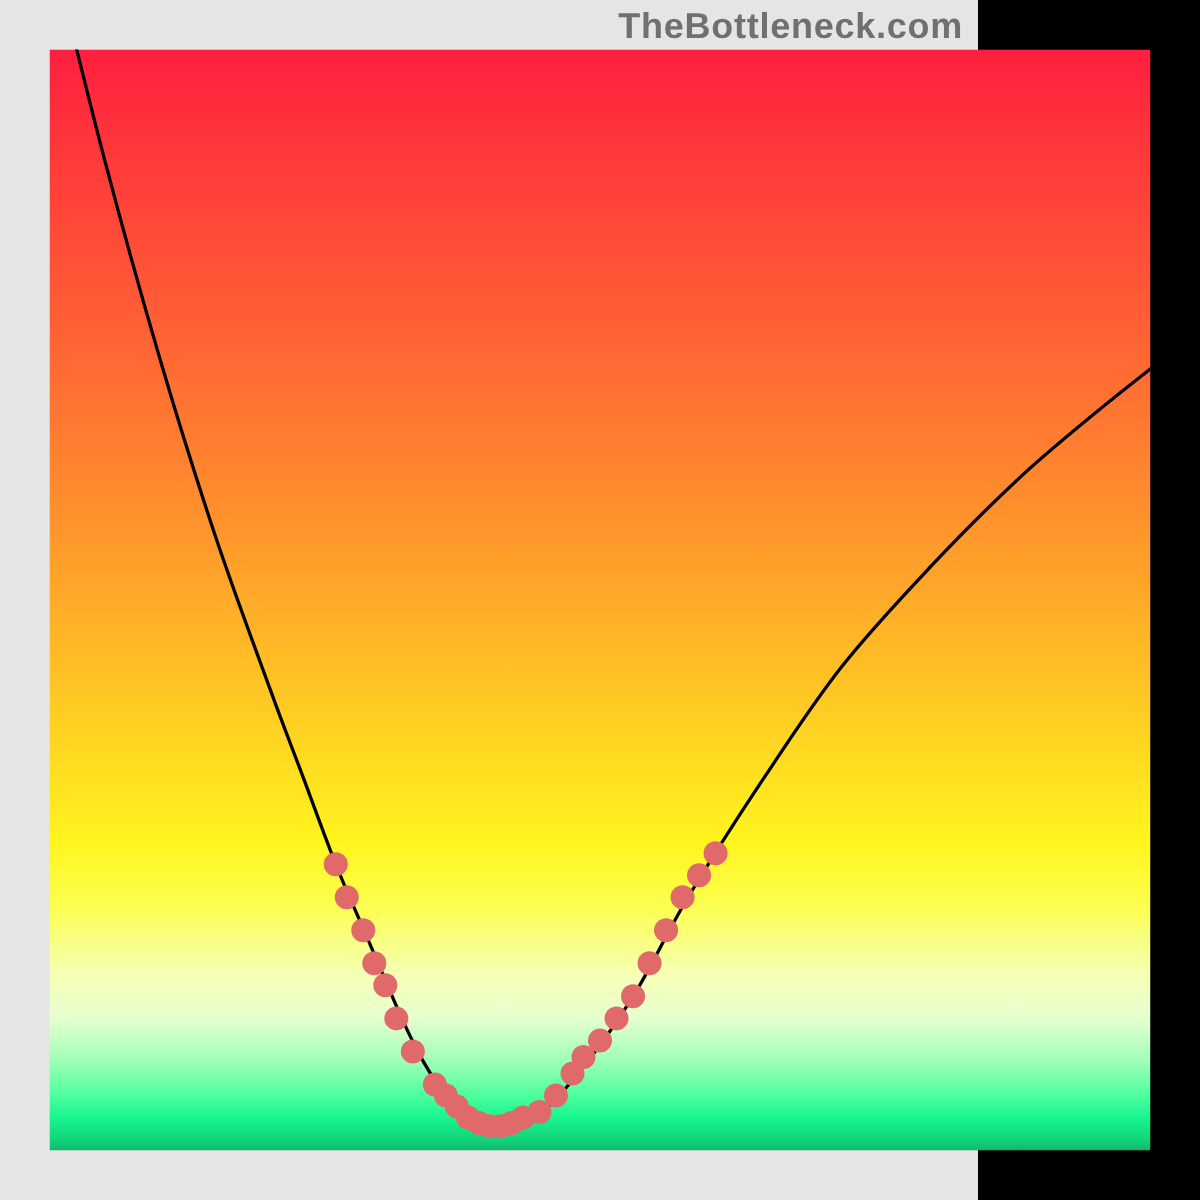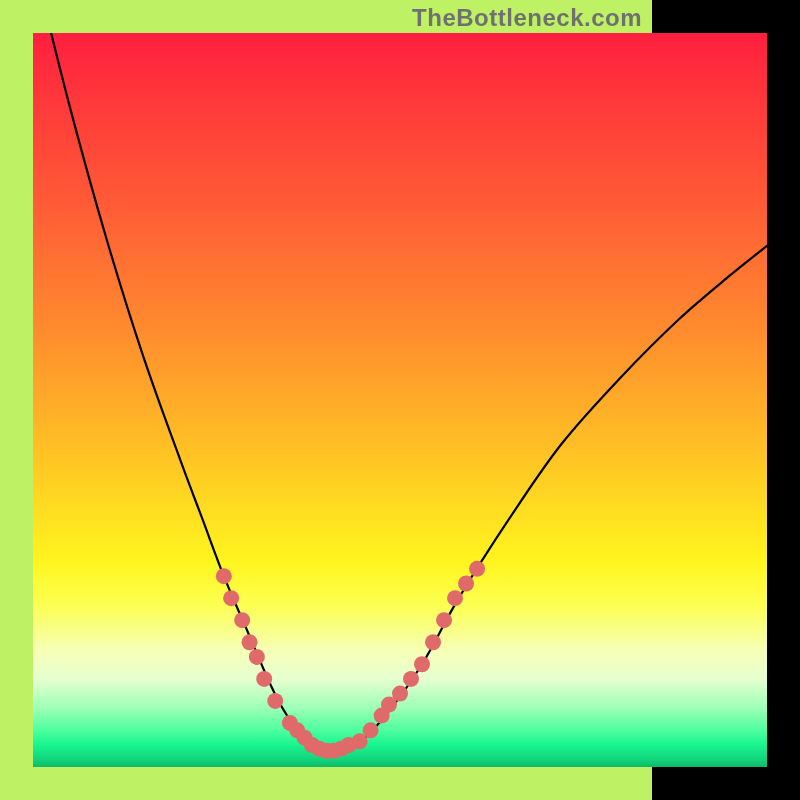--- a/index.html
+++ b/index.html
@@ -8,21 +8,21 @@
     width: 800px;
     height: 800px;
     background: #000;
     font-family: Arial, Helvetica, sans-serif;
     overflow: hidden;
   }
   .frame {
     position: relative;
     width: 652px;
     height: 800px;
-    background: #bef264;
+    background: #e5e5e5;
   }
   .watermark {
     position: absolute;
     top: 4px;
     right: 10px;
     color: #707070;
     font-size: 24px;
     font-weight: 600;
     letter-spacing: 0.5px;
     user-select: none;

